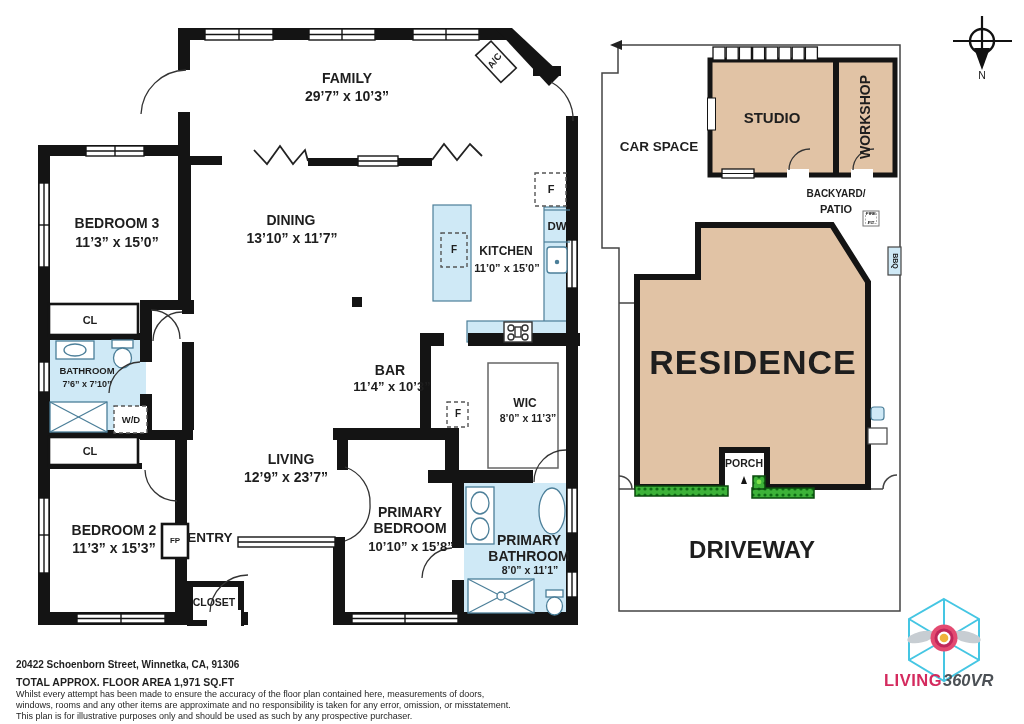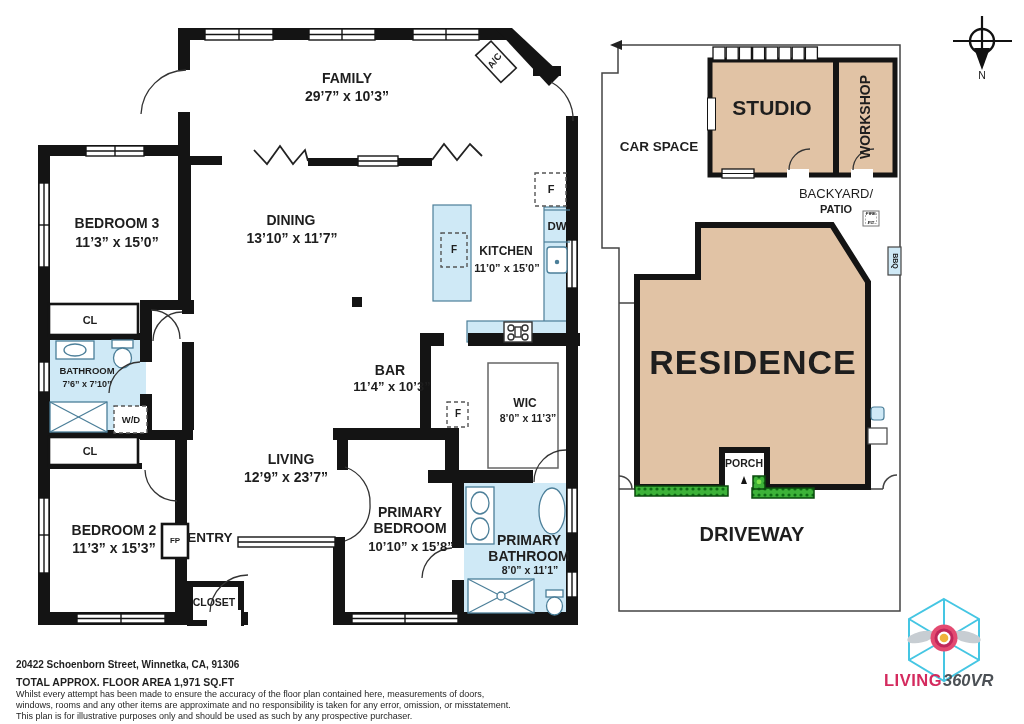--- a/index.html
+++ b/index.html
@@ -325,32 +325,32 @@
 <div class="lbl" style="left:175px;top:541px;font-size:8px">FP</div>
 <div class="lbl" style="left:210px;top:538px;font-size:13.5px">ENTRY</div>
 <div class="lbl" style="left:214px;top:603px;font-size:10.5px">CLOSET</div>
 <div class="lbl rotac" style="left:495px;top:61px;font-size:9.5px">A/C</div>
 <div class="lbl" style="left:454px;top:250px;font-size:10px">F</div>
 <div class="lbl" style="left:551px;top:189px;font-size:11px">F</div>
 <div class="lbl" style="left:458px;top:414px;font-size:10px">F</div>
 <div class="lbl" style="left:557px;top:226px;font-size:11.5px">DW</div>
 
 <div class="lbl" style="left:659px;top:147px;font-size:13.5px">CAR SPACE</div>
-<div class="lbl" style="left:772px;top:108px;font-size:21px">STUDIO</div>
+<div class="lbl" style="left:772px;top:118px;font-size:15px">STUDIO</div>
 <div class="lbl rotm90" style="left:866px;top:117px;font-size:14px">WORKSHOP</div>
-<div class="lbl" style="left:836px;top:194px;font-size:13px;font-weight:400">BACKYARD/</div>
+<div class="lbl" style="left:836px;top:194px;font-size:10px;font-weight:700">BACKYARD/</div>
 <div class="lbl" style="left:836px;top:209px;font-size:11px;font-weight:600">PATIO</div>
 <div class="lbl tiny" style="left:871px;top:218px;font-size:9px;font-weight:700">
   <span>FIRE</span>
   <span>PIT</span>
 </div>
 <div class="lbl rot90" style="left:894.5px;top:261px;font-size:7px">BBQ</div>
 <div class="lbl" style="left:753px;top:362px;font-size:34px;letter-spacing:1px">RESIDENCE</div>
 <div class="lbl" style="left:744px;top:464px;font-size:10.5px">PORCH</div>
-<div class="lbl" style="left:752px;top:534px;font-size:20px">DRIVEWAY</div>
+<div class="lbl" style="left:752px;top:550px;font-size:24px">DRIVEWAY</div>
 
 <div class="lbl" style="left:982px;top:76px;font-size:10.5px;font-weight:400">N</div>
 <div class="txt" style="left:884px;top:671px;font-size:16.5px"><span class="logo-media">LIVING</span><span class="logo-vr">360VR</span></div>
 
 <div class="txt" style="left:16px;top:659px;font-size:10px;font-weight:700">20422 Schoenborn Street, Winnetka, CA, 91306</div>
 <div class="txt" style="left:16px;top:676px;font-size:10.5px;font-weight:700">TOTAL APPROX. FLOOR AREA 1,971 SQ.FT</div>
 <div class="txt" style="left:16px;top:689px;font-size:9px">Whilst every attempt has been made to ensure the accuracy of the floor plan contained here, measurements of doors,</div>
 <div class="txt" style="left:16px;top:700px;font-size:9px">windows, rooms and any other items are approximate and no responsibility is taken for any error, omission, or misstatement.</div>
 <div class="txt" style="left:16px;top:711px;font-size:9px">This plan is for illustrative purposes only and should be used as such by any prospective purchaser.</div>
 

